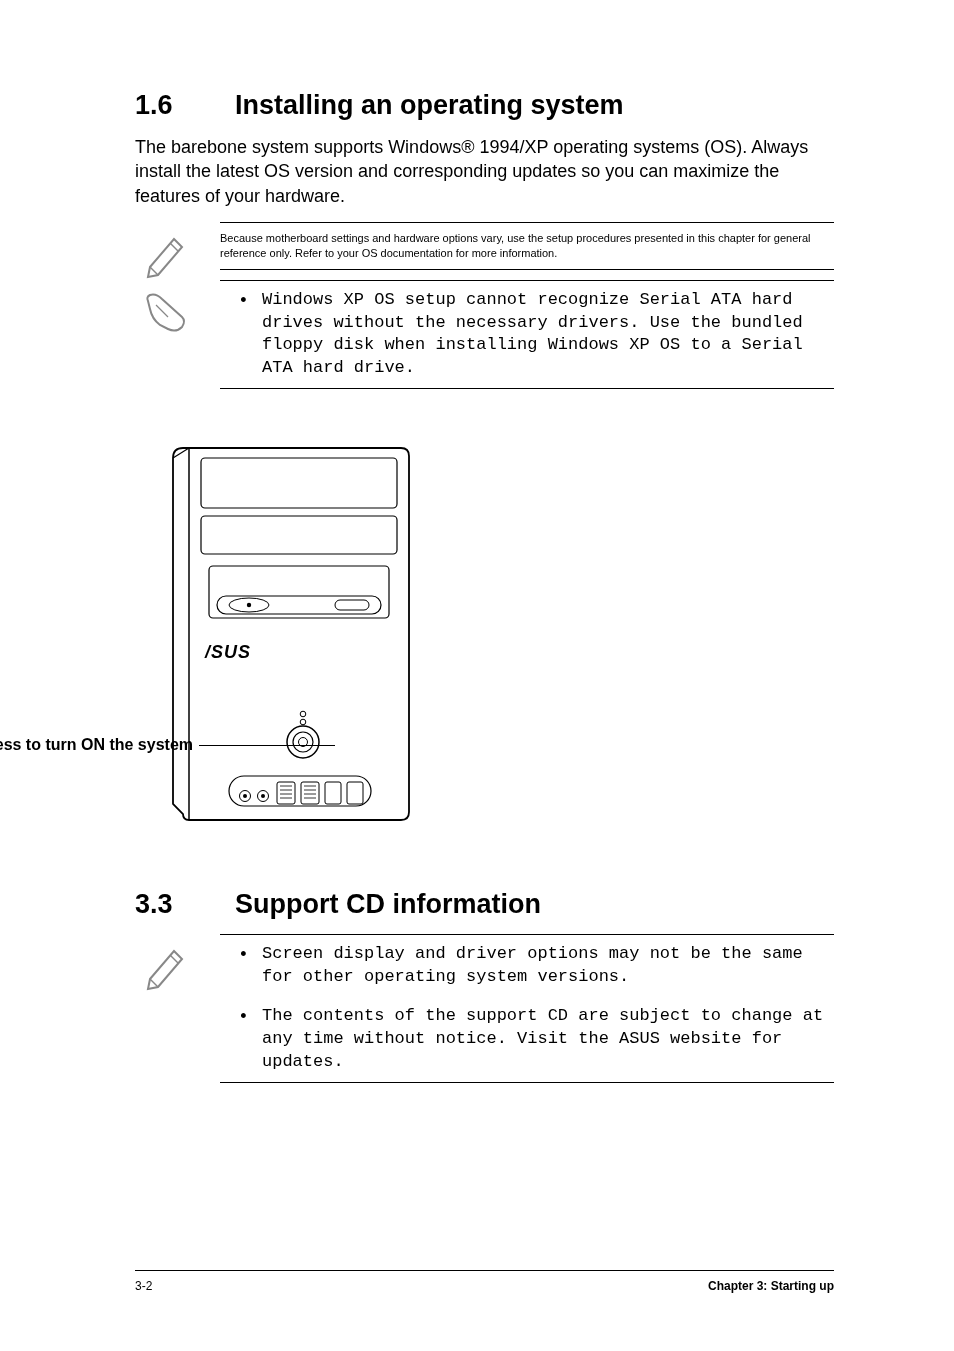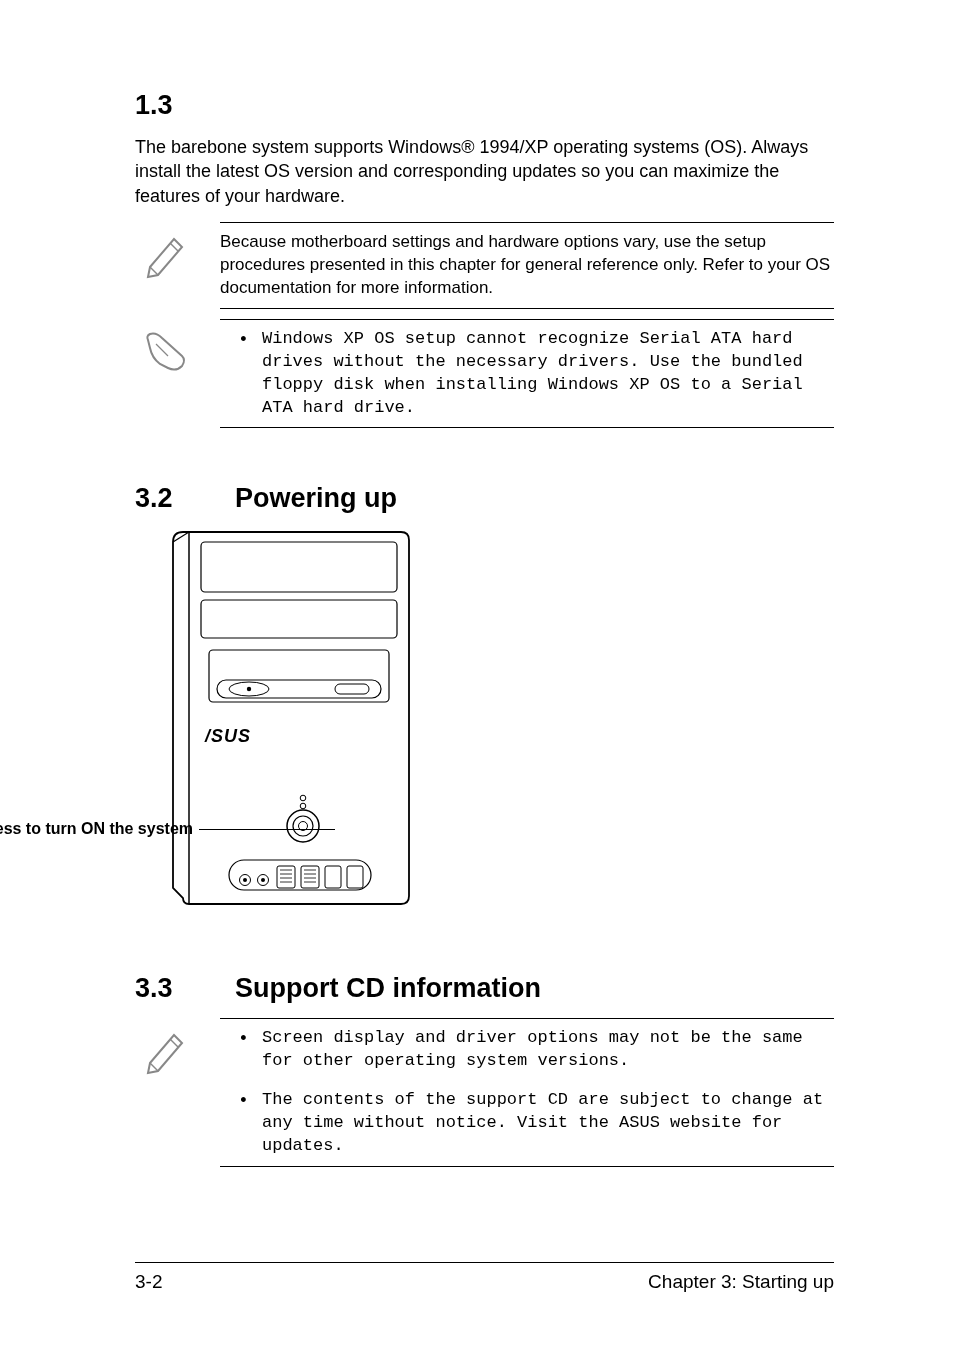--- a/index.html
+++ b/index.html
@@ -40,21 +40,21 @@
       margin-top: 10px;
     }
     .callout-icon {
       position: absolute;
       left: -78px;
       top: 6px;
       width: 50px;
       height: 50px;
     }
     .callout-text {
-      font-size: 17px;
+      font-size: 11px;
       line-height: 1.35;
     }
     .callout-list {
       list-style: none;
     }
     .callout-list li {
       position: relative;
       padding-left: 42px;
       font-size: 17px;
       line-height: 1.35;
@@ -112,37 +112,38 @@
     }
     .footer {
       position: absolute;
       bottom: 58px;
       left: 135px;
       right: 120px;
       border-top: 1px solid #000;
       padding-top: 8px;
       display: flex;
       justify-content: space-between;
-      font-size: 19px;
+      font-size: 12px;
     }
     .footer-right {
-      font-weight: normal;
+      font-weight: bold;
     }
     .power-glyph {
       font-size: 14px;
       vertical-align: middle;
     }
   </style>
 </head>
 <body>
 
 <div class="page">
 
   <h2 class="section-heading">
-    <span class="num">1.3</span>
+    <span class="num">1.6</span>
+    <span>Installing an operating system</span>
   </h2>
   <p class="body-text">The barebone system supports Windows® 1994/XP operating systems (OS). Always install the latest OS version and corresponding updates so you can maximize the features of your hardware.</p>
 
   <div class="callout-block">
     <svg class="callout-icon" viewBox="0 0 50 50">
       <path d="M 8 38 L 32 10 L 40 18 L 16 46 L 6 48 Z" fill="none" stroke="#888" stroke-width="2"></path>
       <path d="M 8 38 L 16 46" fill="none" stroke="#888" stroke-width="1.5"></path>
       <path d="M 28 14 L 36 22" fill="none" stroke="#888" stroke-width="1.5"></path>
     </svg>
     <p class="callout-text">Because motherboard settings and hardware options vary, use the setup procedures presented in this chapter for general reference only. Refer to your OS documentation for more information.</p>
@@ -153,24 +154,20 @@
       <path d="M 6 14 Q 4 10 8 8 Q 14 6 20 12 L 40 30 Q 44 34 40 40 Q 34 46 26 42 L 18 38 Q 10 32 8 22 Z" fill="none" stroke="#888" stroke-width="2"></path>
       <path d="M 14 18 L 26 30" fill="none" stroke="#888" stroke-width="1.2"></path>
     </svg>
     <ul class="callout-list">
       <li>Windows XP OS setup cannot recognize Serial ATA hard drives without the necessary drivers. Use the bundled floppy disk when installing Windows XP OS to a Serial ATA hard drive.</li>
     </ul>
   </div>
 
   <div class="section-gap"></div>
 
-  <h2 class="section-heading">
-    <span class="num">3.2</span>
-    <span>Powering up</span>
-  </h2>
 
   <div class="powering-row">
     <div class="tower-wrap">
       <svg width="250" height="380" viewBox="0 0 250 380">
 
         <path d="M 24 4 L 236 4 Q 244 4 244 12 L 244 368 Q 244 376 236 376 L 24 376 Q 18 376 18 370 L 8 360 L 8 14 Q 8 4 18 4 Z" fill="#fff" stroke="#000" stroke-width="1.8"></path>
         <line x1="24" y1="4" x2="24" y2="376" stroke="#000" stroke-width="1.5"></line>
         <line x1="8" y1="14" x2="24" y2="4" stroke="#000" stroke-width="1.2"></line>
 
         <rect x="36" y="14" width="196" height="50" rx="4" fill="#fff" stroke="#000" stroke-width="1.2"></rect>

